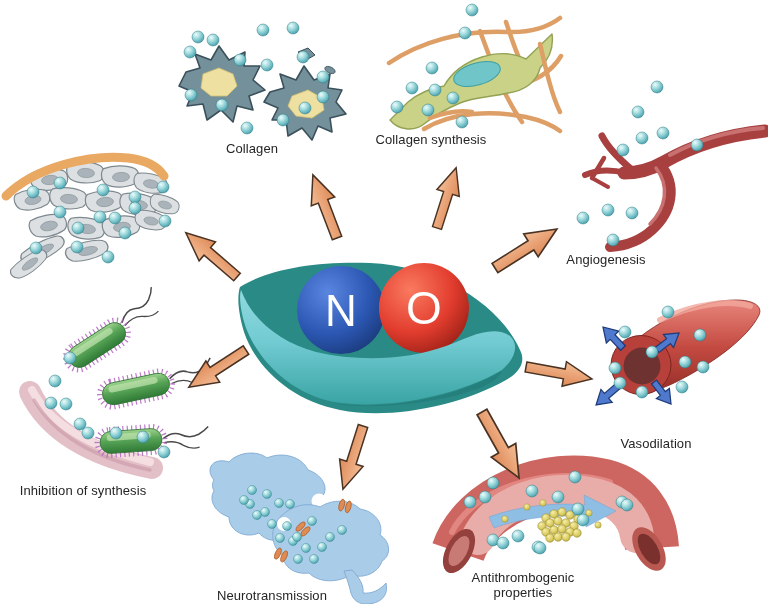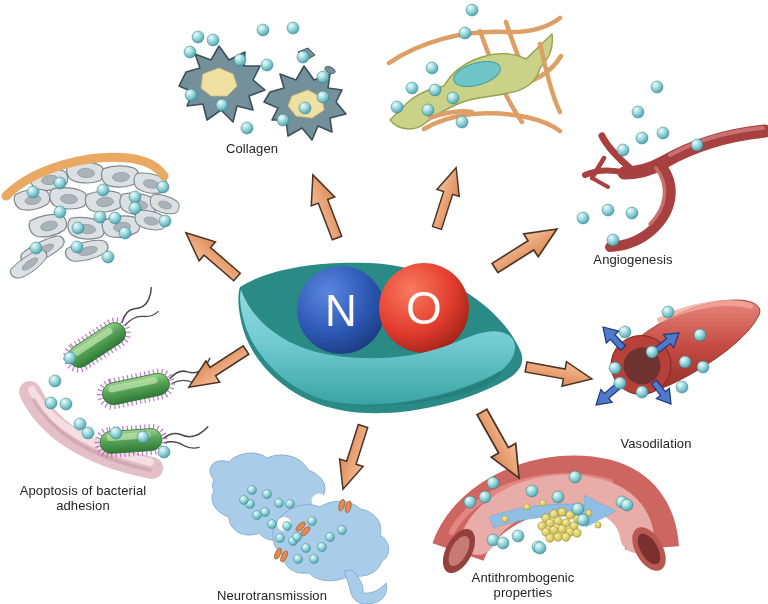--- a/index.html
+++ b/index.html
@@ -366,24 +366,24 @@
     <use href="#oarrow" transform="translate(437,228) rotate(-72.4) scale(1.02)"></use>
     <use href="#oarrow" transform="translate(495,268) rotate(-32.2) scale(1.18)"></use>
     <use href="#oarrow" transform="translate(526,367) rotate(10.3) scale(1.08)"></use>
     <use href="#oarrow" transform="translate(246,350) rotate(147) scale(1.1)"></use>
     <use href="#oarrow" transform="translate(363,426) rotate(107.6) scale(1.07)"></use>
     <use href="#oarrow" transform="translate(482,412) rotate(60.7) scale(1.22)"></use>
   </g>
 </svg>
 
 <div class="lbl" style="left:192px;top:141px;width:120px">Collagen</div>
-<div class="lbl" style="left:573px;top:252px;width:120px">Angiogenesis</div>
+<div class="lbl" style="left:351px;top:132px;width:160px">Collagen synthesis</div>
+<div class="lbl" style="left:546px;top:252px;width:120px">Angiogenesis</div>
 <div class="lbl" style="left:596px;top:436px;width:120px">Vasodilation</div>
 <div class="lbl" style="left:192px;top:588px;width:160px">Neurotransmission</div>
 <div class="lbl" style="left:443px;top:570px;width:160px">
   <div>Antithrombogenic</div>
   <div>properties</div>
 </div>
 <div class="lbl" style="left:8px;top:483px;width:150px">
-  <div>Apoptosis of bacterial</div>
-  <div>adhesion</div>
+  <div>Inhibition of synthesis</div>
 </div>
 </div>
 
 </body></html>

